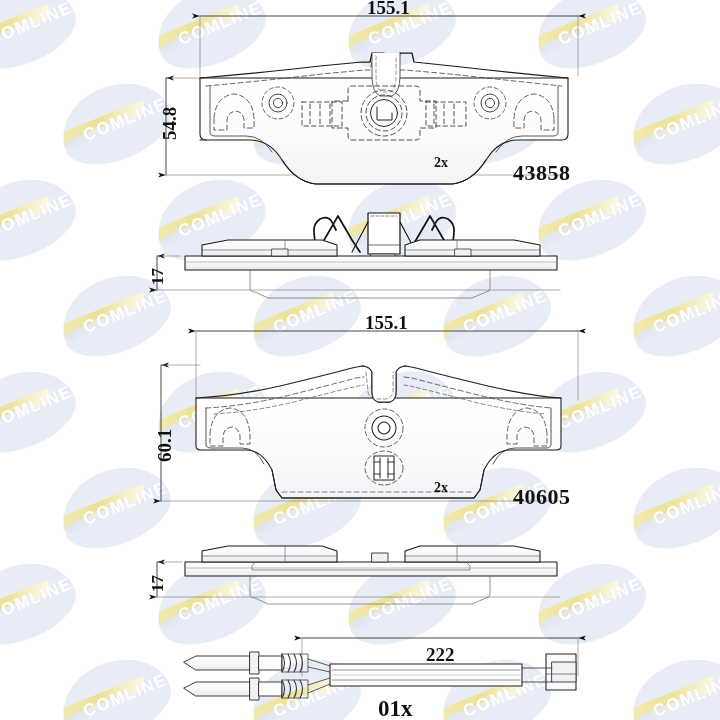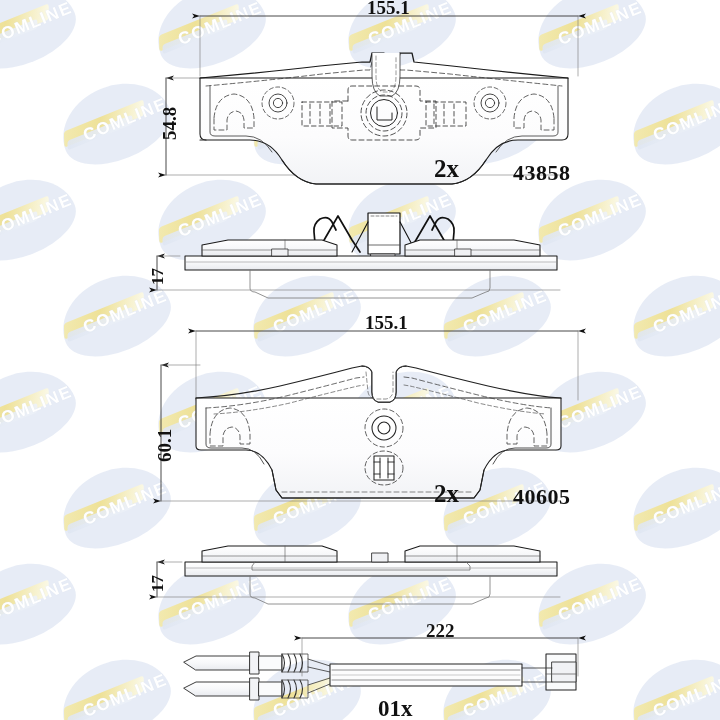--- a/index.html
+++ b/index.html
@@ -33,21 +33,21 @@
   
   #drawing{position:absolute;inset:0;z-index:3;}
   svg{display:block;}
 
   
   .lbl{position:absolute;z-index:4;color:#111;
        font-family:"Liberation Serif", serif;font-weight:700;
        white-space:nowrap;}
   .dim-h{font-size:19px;}
   .dim-v{font-size:19px;transform-origin:0 0;}
-  .qty{font-size:25px;}
+  .qty{font-size:14px;}
   .partno{font-size:22px;letter-spacing:.5px;}
   .small-dim{font-size:17px;}
 </style>
 </head>
 <body>
 
 <div id="sheet">
 
   <div id="watermark">
       <div class="wm-tile" style="left: -40px; top: -20px;">
@@ -525,17 +525,17 @@
   <div class="lbl dim-h" style="left:365px;top:312px;">155.1</div>
 
   <div class="lbl dim-v" style="left:154px;top:462px;transform:rotate(-90deg);transform-origin:0 0;">60.1</div>
 
   <div class="lbl qty" style="left:434px;top:480px;">2x</div>
 
   <div class="lbl partno" style="left:513px;top:484px;">40605</div>
 
   <div class="lbl small-dim" style="left:148px;top:592px;transform:rotate(-90deg);transform-origin:0 0;">17</div>
 
-  <div class="lbl dim-h" style="left:426px;top:620px;">222</div>
+  <div class="lbl dim-h" style="left:426px;top:644px;">222</div>
 
   <div class="lbl qty" style="left:378px;top:696px;font-size:23px;">01x</div>
 
 </div>
 
 </body></html>

